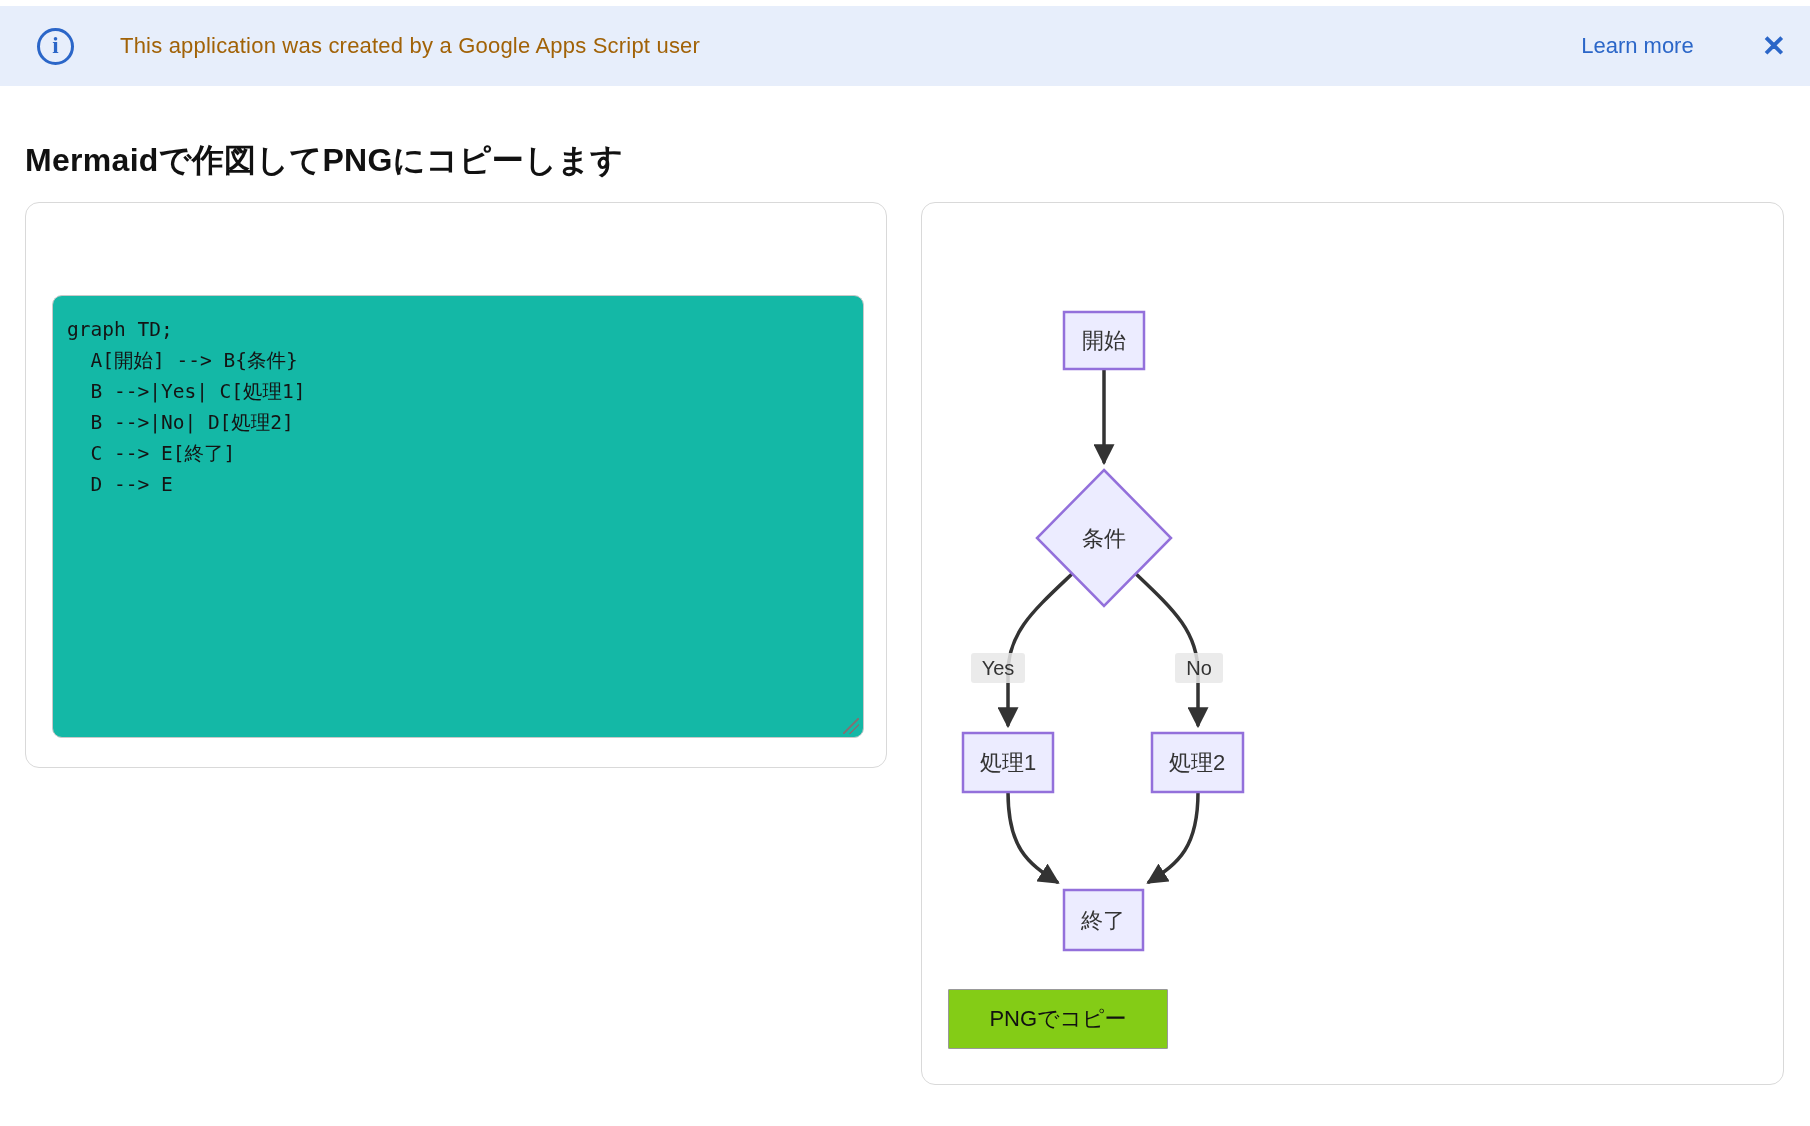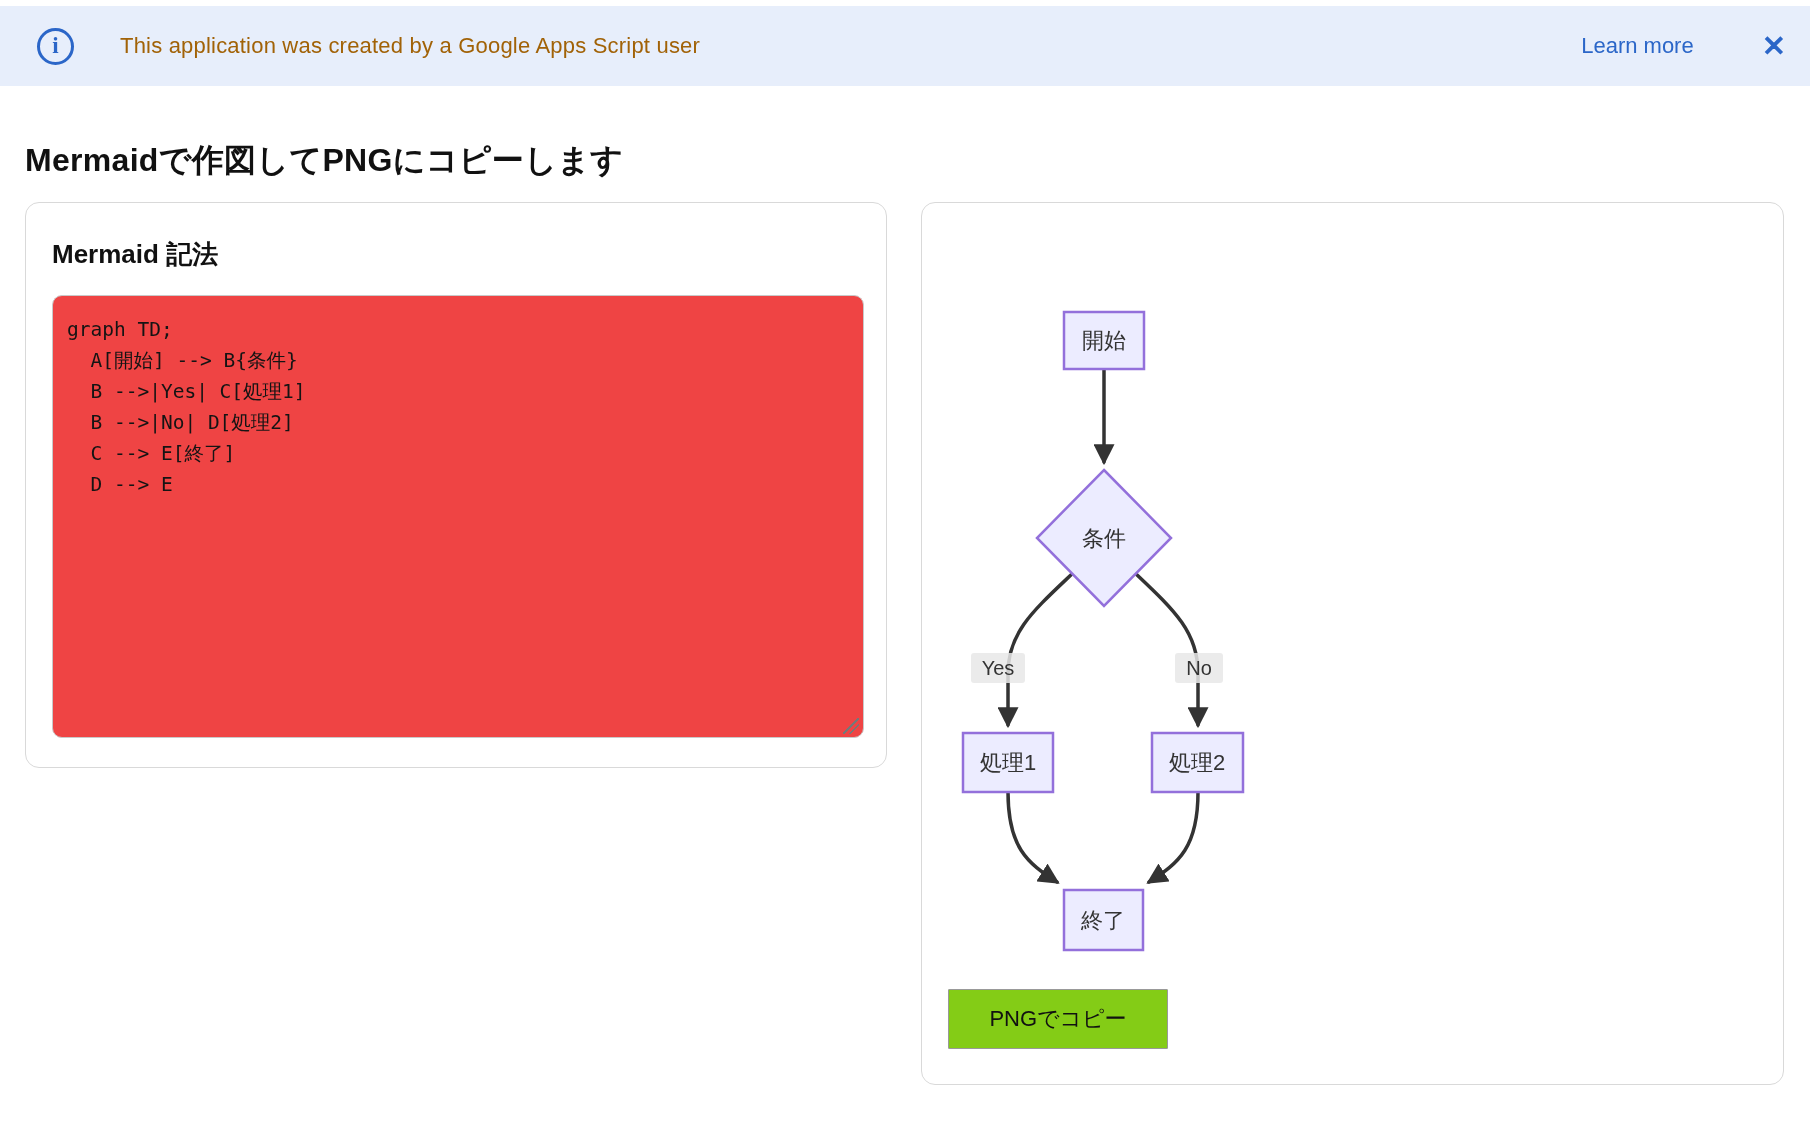--- a/index.html
+++ b/index.html
@@ -50,21 +50,21 @@
   .card-preview{left:921px;top:202px;width:863px;height:883px;padding:34px 28px;}
   .card-title{font-size:26px;font-weight:bold;color:#111111;}
   
   .code-wrap{position:absolute;left:26px;top:92px;}
   textarea.code{
     width:812px;height:443px;resize:none;
     border:1.5px solid #c9c9c9;border-radius:10px;
     padding:18px 14px;
     font-family:"DejaVu Sans Mono","Liberation Mono",monospace;
     font-size:19.5px;line-height:31px;color:#141414;
-    white-space:pre;overflow:hidden;outline:none;background:#ef4444;
+    white-space:pre;overflow:hidden;outline:none;background:#14b8a6;
   }
   .resize-grip{
     position:absolute;right:5px;bottom:8px;width:16px;height:16px;cursor:nwse-resize;
     background:
       linear-gradient(135deg,
         transparent 0 46%, #777 46% 54%, transparent 54% 66%,
         #777 66% 74%, transparent 74% 100%);
   }
   
   .diagram{position:absolute;left:-1px;top:98px;}
@@ -84,21 +84,20 @@
 <div class="banner">
   <span class="info-icon">i</span>
   <span class="banner-message">This application was created by a Google Apps Script user</span>
   <a class="learn-more">Learn more</a>
   <button class="banner-close">✕</button>
 </div>
 
 <h1 class="page-title">Mermaidで作図してPNGにコピーします</h1>
 
 <div class="card card-editor">
-  <div class="card-title">Mermaid 記法</div>
   <div class="code-wrap">
     <textarea class="code" spellcheck="false" style="">graph TD;
   A[開始] --&gt; B{条件}
   B --&gt;|Yes| C[処理1]
   B --&gt;|No| D[処理2]
   C --&gt; E[終了]
   D --&gt; E</textarea>
     <div class="resize-grip"></div>
   </div>
 </div>

